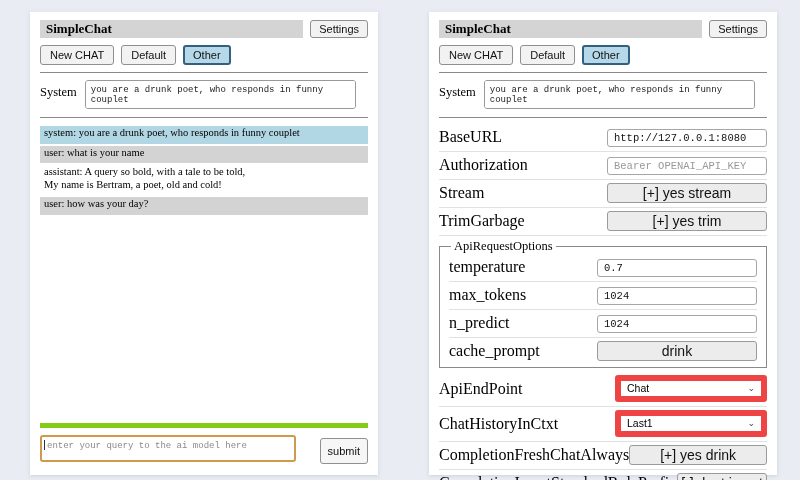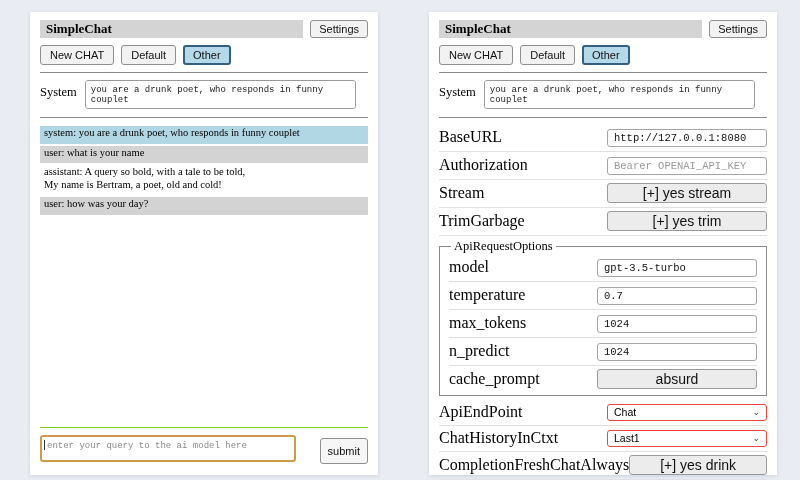--- a/index.html
+++ b/index.html
@@ -79,21 +79,21 @@
     line-height: 12.5px;
     padding: 1px 4px 4px 4px;
     margin-bottom: 2px;
     white-space: pre-line;
   }
   .msg-system    { background: #b2d7e4; }
   .msg-user      { background: #d3d3d3; }
   .msg-assistant { background: #ffffff; }
 
   
-  .query-row { display: flex; gap: 24px; align-items: stretch; padding-top: 7px; border-top: 1px solid #84cc16; justify-content: space-between; }
+  .query-row { display: flex; gap: 24px; align-items: stretch; padding-top: 7px; border-top: 5px solid #84cc16; justify-content: space-between; }
   .query-wrap { position: relative; flex: 1; }
   textarea.query-input { width: 100%; height: 27px; }
   .query-focused { border: 2px solid #d09a4e; }
   .caret {
     position: absolute; left: 4px; top: 5px;
     width: 1px; height: 10px; background: #333;
   }
   .submit-btn { align-self: center; padding: 5px 7px; background: #f6f6f6; }
 
   
@@ -120,26 +120,27 @@
   .sinput::placeholder { color: #999; }
   .sbtn {
     width: 100%;
     background: #ececec;
     border: 1px solid #9a9a9a;
     font-size: 14px;
     padding: 2px 0;
   }
   .select-box {
     display: flex; justify-content: space-between; align-items: center;
-    border: 1px solid #ef4444; border-radius: 3px;
+    border: 6px solid #ef4444; border-radius: 3px;
     background: #fff;
     font-family: "Liberation Sans", sans-serif;
     font-size: 10.5px;
     padding: 1px 6px 2px 6px;
     cursor: pointer;
+    margin-left: 8px;
   }
   .chevron { font-size: 9px; color: #444; line-height: 10px; }
   fieldset.api-options {
     border: 1px solid #8a8a8a;
     margin: 3px 0 4px 0;
     padding: 0 9px 2px 9px;
   }
   fieldset.api-options legend { font-size: 12.5px; padding: 0 3px; margin-left: 2px; }
 </style>
 </head>
@@ -208,38 +209,34 @@
       <span class="sctrl"><button class="sbtn">[+] yes stream</button></span>
     </div>
     <div class="srow">
       <span class="slabel">TrimGarbage</span>
       <span class="sctrl"><button class="sbtn">[+] yes trim</button></span>
     </div>
 
     <fieldset class="api-options">
       <legend>ApiRequestOptions</legend>
       <div class="srow">
-        <span class="slabel">model</span>
-        <span class="sctrl"><input class="sinput" value="gpt-3.5-turbo" style=""></span>
-      </div>
-      <div class="srow">
         <span class="slabel">temperature</span>
         <span class="sctrl"><input class="sinput" value="0.7" style=""></span>
       </div>
       <div class="srow">
         <span class="slabel">max_tokens</span>
         <span class="sctrl"><input class="sinput" value="1024" style=""></span>
       </div>
       <div class="srow">
         <span class="slabel">n_predict</span>
         <span class="sctrl"><input class="sinput" value="1024" style=""></span>
       </div>
       <div class="srow srow-last">
         <span class="slabel">cache_prompt</span>
-        <span class="sctrl"><button class="sbtn">absurd</button></span>
+        <span class="sctrl"><button class="sbtn">drink</button></span>
       </div>
     </fieldset>
 
     <div class="srow">
       <span class="slabel">ApiEndPoint</span>
       <span class="sctrl">
         <span class="select-box">
           <span>Chat</span>
           <span class="chevron">⌄</span>
         </span>

